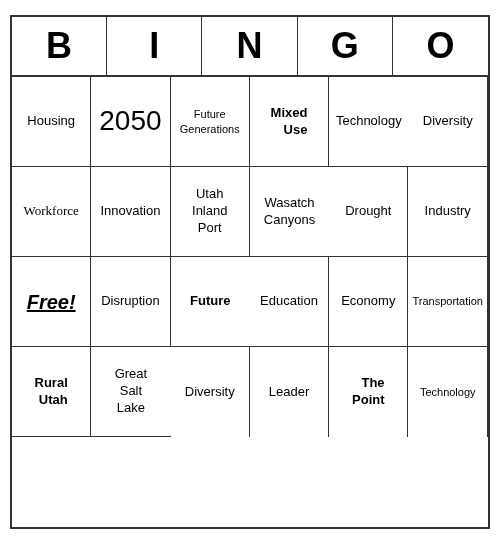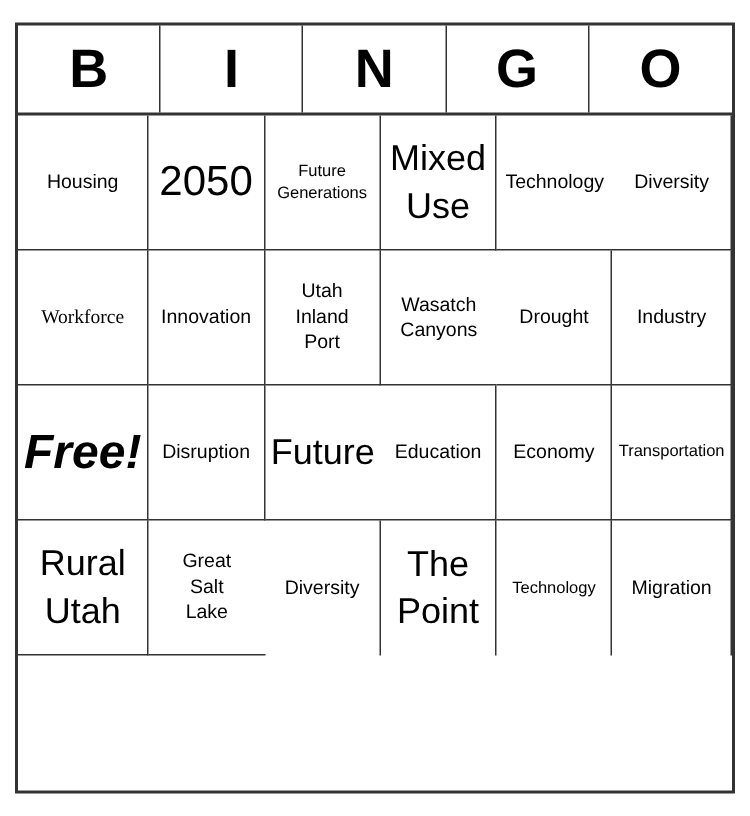--- a/index.html
+++ b/index.html
@@ -52,27 +52,29 @@
       border-right: none;
     }
     .bingo-cell:nth-child(n+21) {
       border-bottom: none;
     }
     .bingo-cell.large-text {
       font-size: 28px;
       font-weight: normal;
     }
     .bingo-cell.medium-text {
-      font-size: 24px;
-      font-weight: normal;
+      font-size: 13px;
+      font-weight: bold;
+      text-align: right;
     }
     .bingo-cell.free {
-      font-size: 32px;
+      font-size: 20px;
       font-weight: bold;
       font-style: italic;
+      text-decoration: underline;
     }
   </style>
 </head>
 <body>
 
 <div class="bingo-card">
   <div class="bingo-header">
   <div class="bingo-header-cell">B</div>
       <div class="bingo-header-cell">I</div>
       <div class="bingo-header-cell">N</div>
@@ -102,18 +104,18 @@
       <div class="bingo-cell medium-text" style="white-space: pre-line;">Future</div>
       <div class="bingo-cell" style="white-space: pre-line;">Education</div>
       <div class="bingo-cell" style="white-space: pre-line;">Economy</div>
       <div class="bingo-cell" style="font-size: 11px; white-space: pre-line;">Transportation</div>
       <div class="bingo-cell medium-text" style="white-space: pre-line;">Rural
 Utah</div>
       <div class="bingo-cell" style="white-space: pre-line;">Great
 Salt
 Lake</div>
       <div class="bingo-cell" style="white-space: pre-line;">Diversity</div>
+      <div class="bingo-cell" style="white-space: pre-line;">Leader</div>
       <div class="bingo-cell medium-text" style="white-space: pre-line;">The
 Point</div>
       <div class="bingo-cell" style="font-size: 11px; white-space: pre-line;">Technology</div>
-      <div class="bingo-cell" style="white-space: pre-line;">Migration</div>
     </div>
 </div>
 
 </body></html>

